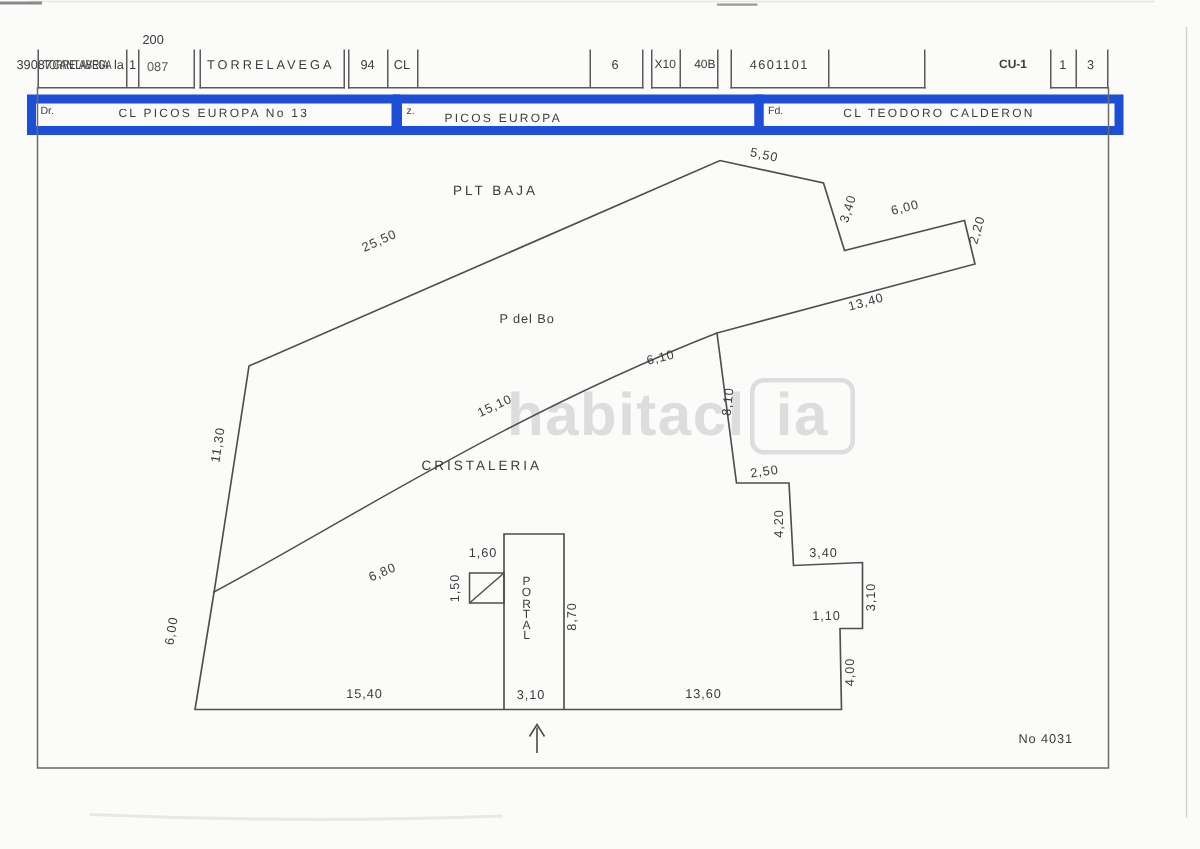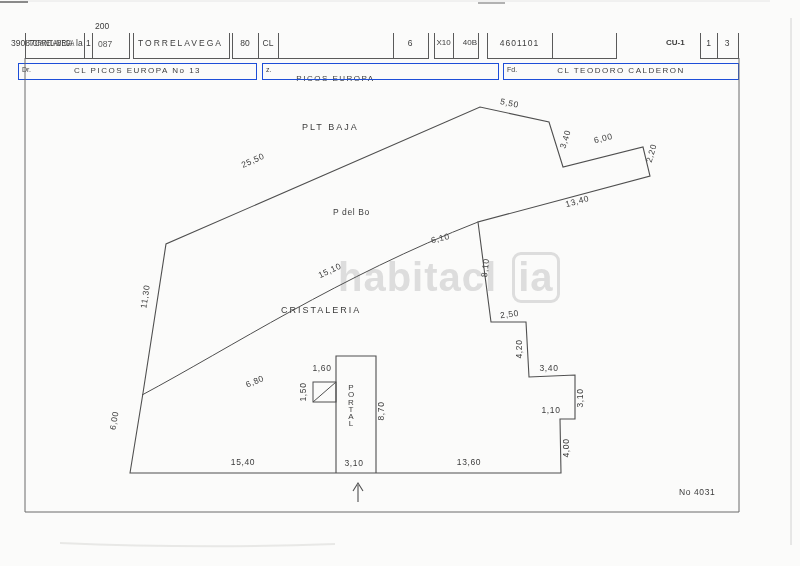--- a/index.html
+++ b/index.html
@@ -7,35 +7,35 @@
        font-family:"Liberation Sans",sans-serif;color:#3c3c3c;}
   .page{position:absolute;inset:0;}
   
   .t{position:absolute;font-size:8.5px;color:#3c3c3c;white-space:nowrap;line-height:10px;}
   .ctr{text-align:center;}
   
   .grp{position:absolute;top:33px;height:25px;border-left:1px solid #5a5a5a;
        border-right:1px solid #5a5a5a;border-bottom:1px solid #5a5a5a;}
   .tick{position:absolute;top:33px;height:25px;width:0;border-left:1px solid #5a5a5a;}
   
-  .box{position:absolute;top:63px;height:15px;border:1px solid #1d4ed8;background:transparent;}
+  .box{position:absolute;top:63px;height:15px;border:6px solid #1d4ed8;background:transparent;}
   .box .tag{position:absolute;left:3px;top:2px;font-size:7px;}
   .box .val{position:absolute;left:0;top:2px;width:100%;text-align:center;
             font-size:8px;letter-spacing:1.5px;}
   .cond{transform-origin:0 50%;display:inline-block;}
   svg{position:absolute;left:0;top:0;z-index:2;}
   svg text{font-family:"Liberation Sans",sans-serif;font-size:8.5px;fill:#3c3c3c;letter-spacing:.6px;}
   svg text.lbl{letter-spacing:2px;font-size:9px;}
   .hdr{z-index:3;}
   #portal-label{position:absolute;left:345px;top:384px;width:12px;z-index:3;
       font-size:8px;line-height:7.3px;text-align:center;white-space:pre;color:#3c3c3c;}
   #watermark{position:absolute;left:338px;top:252px;z-index:1;font-size:40px;
       color:#dadada;letter-spacing:1px;opacity:.9;font-weight:bold;white-space:nowrap;}
   #watermark .wm2{display:inline-block;border:3px solid #dadada;border-radius:9px;
-      padding:0 3px;margin-left:15px;}
+      padding:0 14px;margin-left:3px;}
 </style>
 </head>
 <body>
 
 <div class="page">
 
   <div id="watermark"><span>habitacl</span><span class="wm2">ia</span></div>
 
   <svg width="800" height="566" viewBox="0 0 800 566">
 
@@ -125,21 +125,21 @@
 
     <span class="t" style="left:11px;top:38px;">39087</span>
     <span class="t" style="left:29px;top:38px;"><span class="cond" style="transform:scaleX(.72);">TORRELAVEGA</span></span>
     <span class="t" style="left:35px;top:38px;opacity:.9;"><span class="cond" style="transform:scaleX(.78);">CANTABRIA</span></span>
     <span class="t" style="left:76px;top:38px;">la</span>
     <span class="t" style="left:86px;top:38px;">1</span>
     <span class="t" style="left:95px;top:21px;">200</span>
     <span class="t" style="left:98px;top:39px;opacity:.85;">087</span>
 
     <span class="t ctr" style="left:133px;top:38px;width:95px;letter-spacing:2px;">TORRELAVEGA</span>
-    <span class="t ctr" style="left:232px;top:38px;width:26px;">80</span>
+    <span class="t ctr" style="left:232px;top:38px;width:26px;">94</span>
     <span class="t ctr" style="left:258px;top:38px;width:20px;">CL</span>
     <span class="t ctr" style="left:278px;top:38px;width:115px;letter-spacing:1.5px;font-size:8px;margin-top:36px;">PICOS EUROPA</span>
     <span class="t ctr" style="left:393px;top:38px;width:34px;">6</span>
     <span class="t ctr" style="left:434px;top:38px;width:19px;font-size:8px;">X10</span>
     <span class="t ctr" style="left:453px;top:38px;width:24px;font-size:8px;text-align:right;">40B</span>
     <span class="t ctr" style="left:487px;top:38px;width:65px;letter-spacing:1px;">4601101</span>
     <span class="t ctr" style="left:552px;top:38px;width:63px;"></span>
     <span class="t" style="left:666px;top:38px;font-size:8px;font-weight:bold;">CU-1</span>
     <span class="t ctr" style="left:700px;top:38px;width:17px;">1</span>
     <span class="t ctr" style="left:717px;top:38px;width:20px;">3</span>

